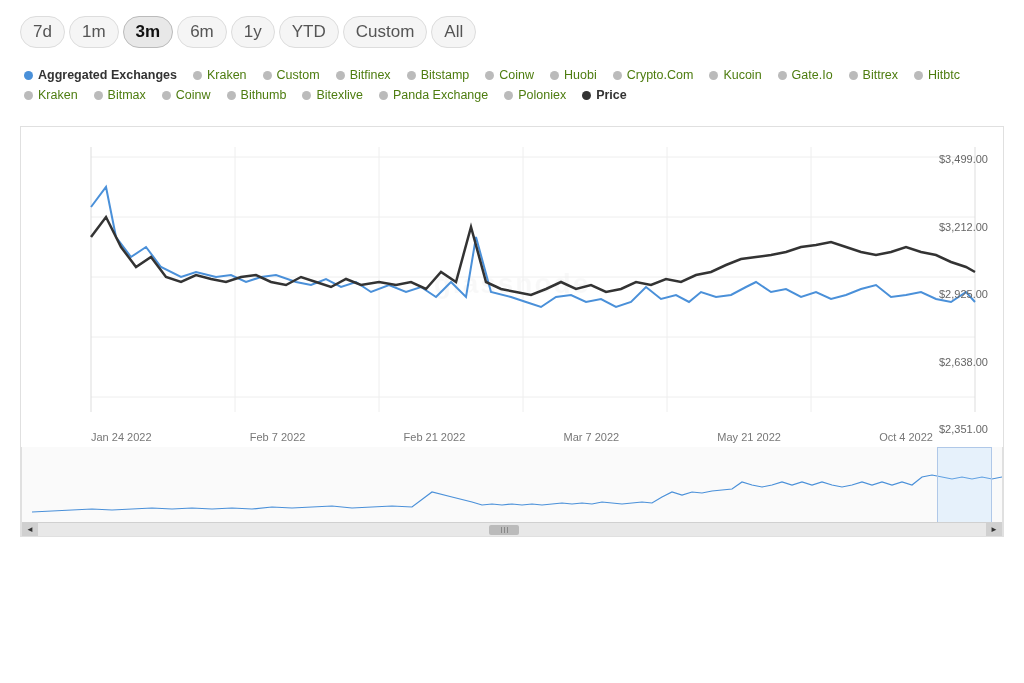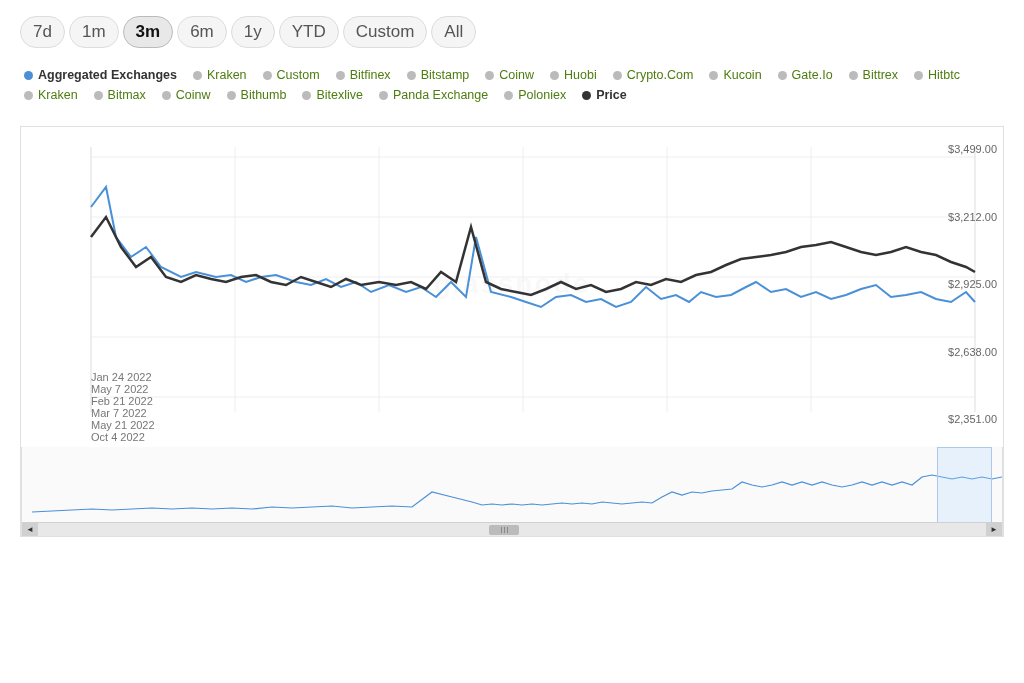--- a/index.html
+++ b/index.html
@@ -93,42 +93,41 @@
       display: flex;
       flex-direction: column;
       justify-content: space-between;
       padding: 8px 6px 30px 6px;
       font-size: 11px;
       color: #666;
     }
     .y-axis-right {
       position: absolute;
       right: 0;
-      top: 8px;
+      top: 18px;
       height: 100%;
       width: 70px;
       display: flex;
       flex-direction: column;
       justify-content: space-between;
       padding: 8px 6px 30px 6px;
       font-size: 11px;
       color: #666;
-      text-align: right;
+      text-align: left;
     }
 
     .x-axis {
       position: absolute;
       bottom: 4px;
       left: 70px;
       right: 70px;
       display: flex;
       justify-content: space-between;
       font-size: 11px;
       color: #777;
-      flex-direction: column;
     }
 
     
     .watermark {
       position: absolute;
       top: 50%;
       left: 50%;
       transform: translate(-50%, -60%);
       opacity: 0.07;
       font-size: 28px;
@@ -364,21 +363,21 @@
     <div class="y-axis-right">
       <span>$3,499.00</span>
       <span>$3,212.00</span>
       <span>$2,925.00</span>
       <span>$2,638.00</span>
       <span>$2,351.00</span>
     </div>
 
     <div class="x-axis">
       <span>Jan 24 2022</span>
-      <span>May 7 2022</span>
+      <span>Feb 7 2022</span>
       <span>Feb 21 2022</span>
       <span>Mar 7 2022</span>
       <span>May 21 2022</span>
       <span>Oct 4 2022</span>
     </div>
   </div>
 
   <div class="navigator">
     <svg width="1024" height="76" viewBox="0 0 1024 76">
 

